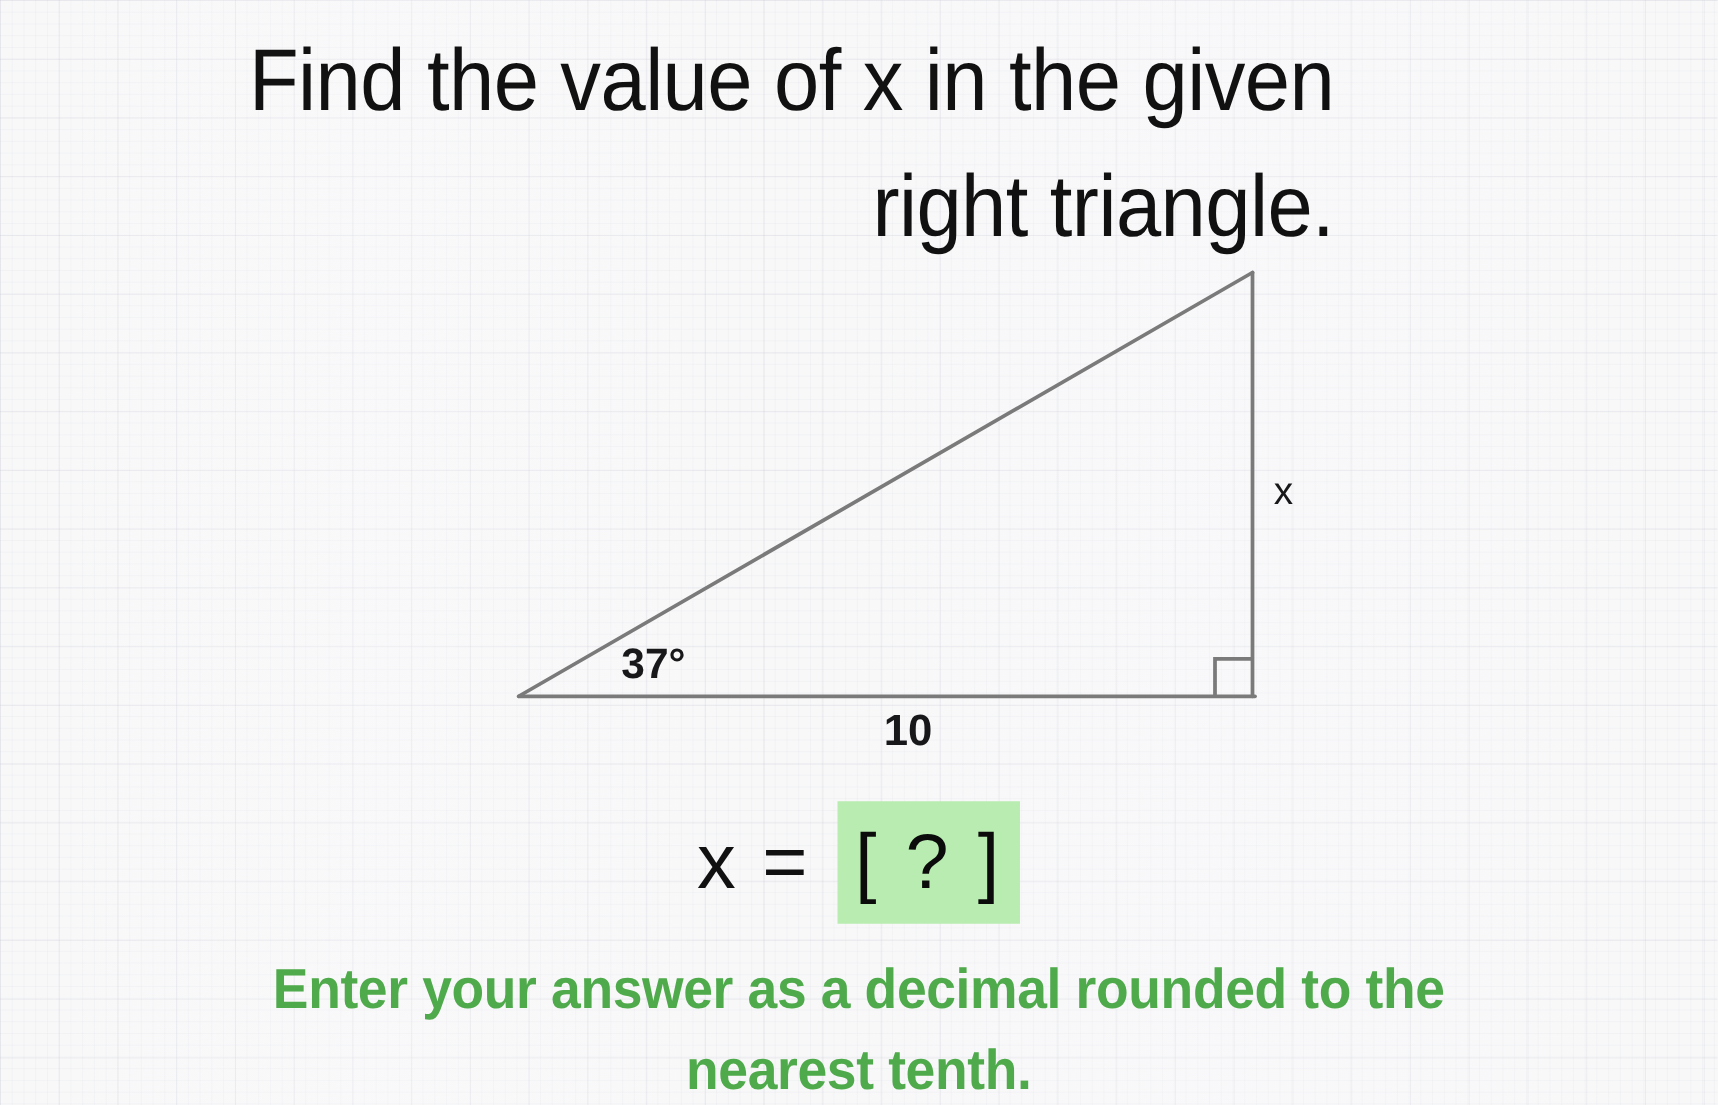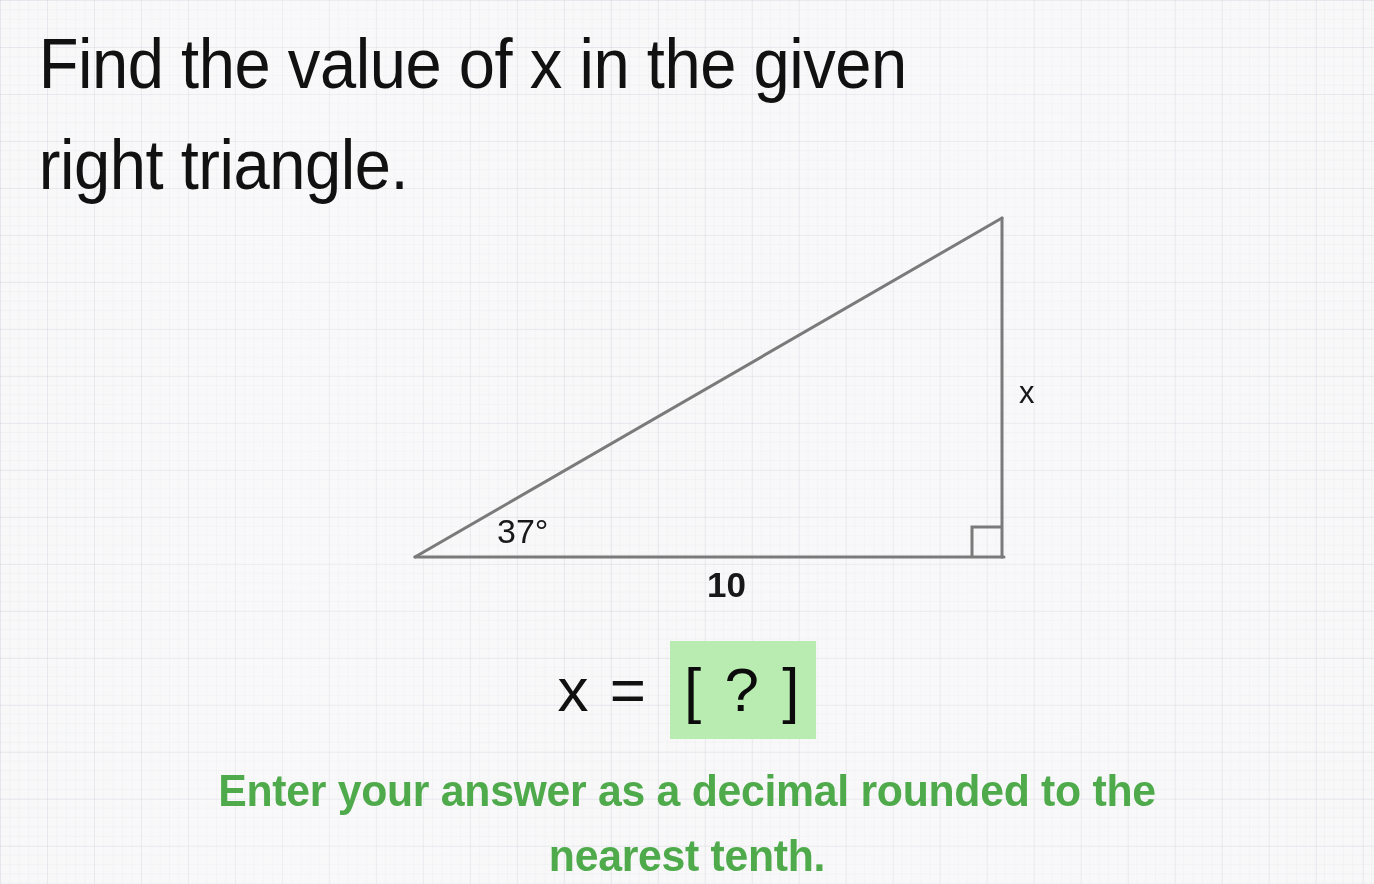--- a/index.html
+++ b/index.html
@@ -43,21 +43,21 @@
        rgba(249,249,252,0.30) 70%,
        rgba(255,255,255,0.0) 100%);
   }
 
   
   #title-block {
     position: absolute;
     left: 0;
     top: 14px;
     width: 1106px;
-    text-align: left;
+    text-align: right;
     z-index: 3;
   }
   .title-line {
     display: block;
     font-family: "Liberation Sans Narrow", "Liberation Sans", "DejaVu Sans", sans-serif;
     font-size: 70px;
     line-height: 101px;
     font-weight: 400;
     color: #111111;
     letter-spacing: -0.5px;
@@ -76,21 +76,21 @@
   }
   #figure svg { display: block; }
 
   .fig-label {
     position: absolute;
     font-family: "Liberation Sans", "DejaVu Sans", sans-serif;
     color: #18181a;
     white-space: nowrap;
     z-index: 4;
   }
-  #label-angle { left: 497px; top: 512px; font-size: 34px; font-weight: 400; }
+  #label-angle { left: 497px; top: 512px; font-size: 34px; font-weight: 700; }
   #label-base  { left: 707px; top: 565px; font-size: 35px; font-weight: 700; }
   #label-x     { left: 1019px; top: 375px; font-size: 31px; font-weight: 400; }
 
   
   #answer-row {
     position: absolute;
     left: 0;
     top: 640px;
     width: 1374px;
     display: flex;

